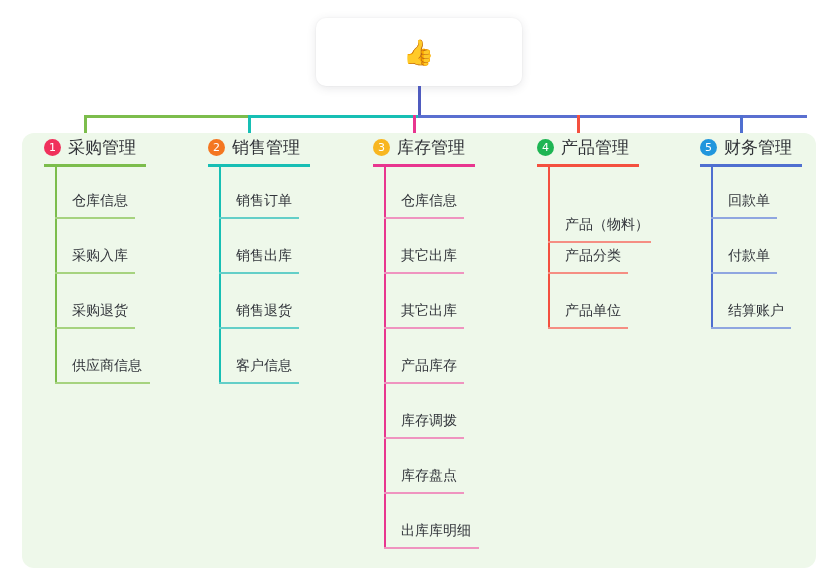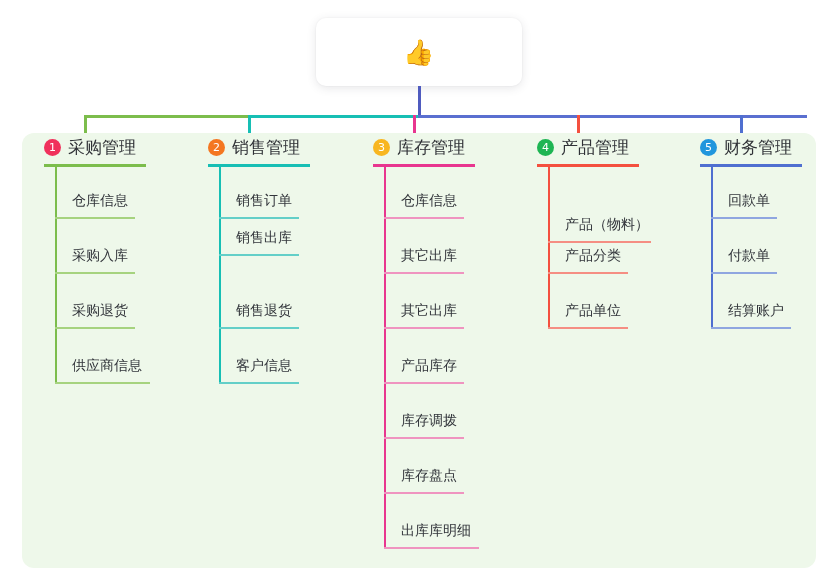--- a/index.html
+++ b/index.html
@@ -131,21 +131,21 @@
           <div class="col-head">
             <span class="badge" style="background: rgb(244, 119, 33);">2</span>
             <span class="col-title">销售管理</span>
           </div>
           <div class="col-underline" style="width: 102px; background: rgb(23, 191, 180);"></div>
           <div class="spine" style="height: 220px; background: rgb(23, 191, 180);"></div>
           <div class="item" style="top: 31px; width: 80px;">
             <span class="item-label">销售订单</span>
             <div class="item-underline" style="width: 80px; background: rgb(99, 207, 200);"></div>
           </div>
-          <div class="item" style="top: 68px; width: 80px;">
+          <div class="item" style="top: 86px; width: 80px;">
             <span class="item-label">销售出库</span>
             <div class="item-underline" style="width: 80px; background: rgb(99, 207, 200);"></div>
           </div>
           <div class="item" style="top: 141px; width: 80px;">
             <span class="item-label">销售退货</span>
             <div class="item-underline" style="width: 80px; background: rgb(99, 207, 200);"></div>
           </div>
           <div class="item" style="top: 196px; width: 80px;">
             <span class="item-label">客户信息</span>
             <div class="item-underline" style="width: 80px; background: rgb(99, 207, 200);"></div>

